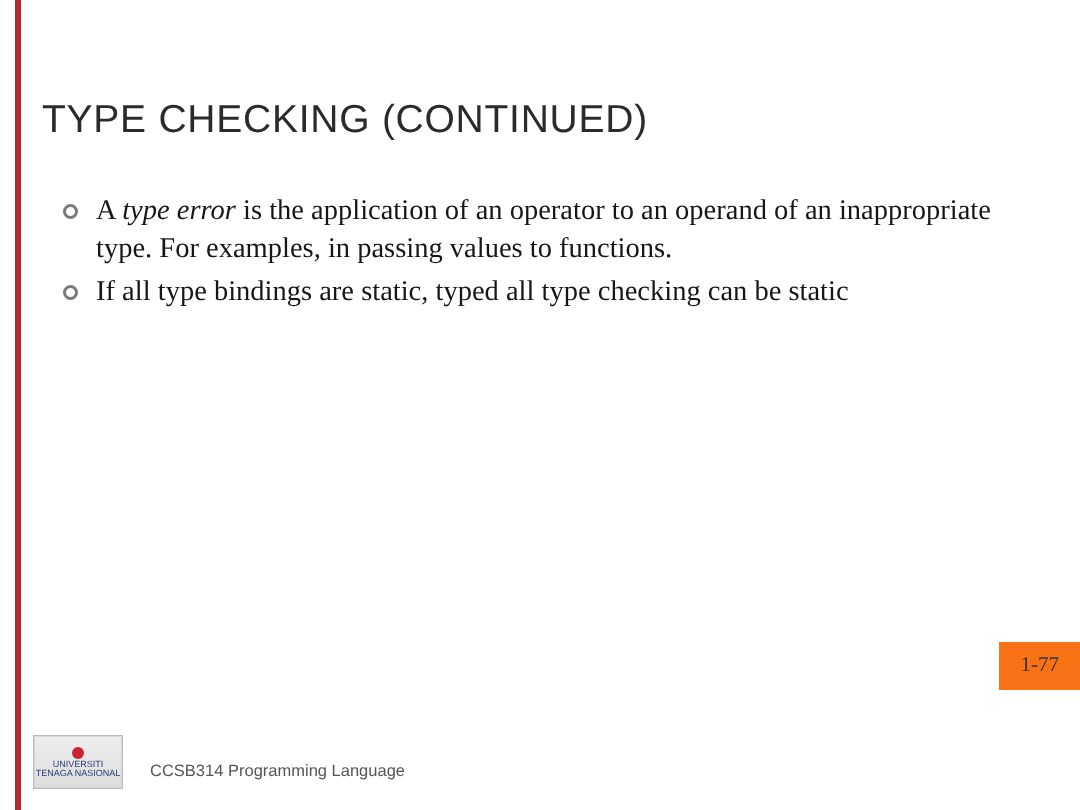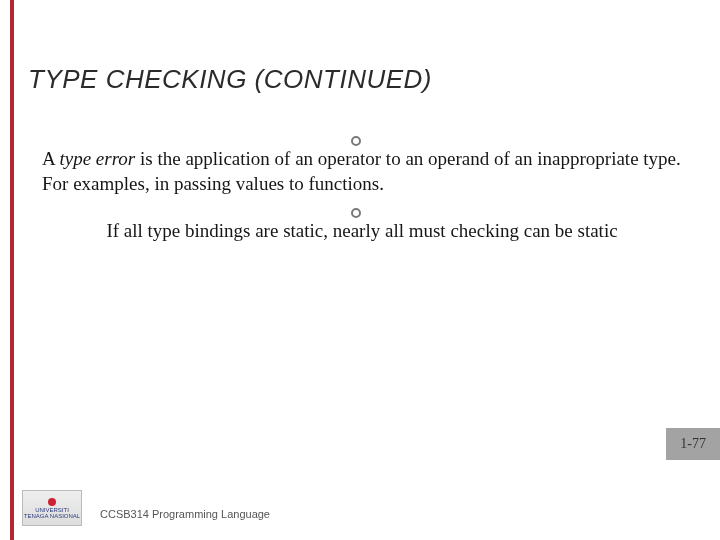--- a/index.html
+++ b/index.html
@@ -19,33 +19,31 @@
   }
   .title {
     position: absolute;
     left: 28px;
     top: 64px;
     font-family: Arial, Helvetica, sans-serif;
     font-size: 26px;
     letter-spacing: 0.5px;
     color: #2b2b2b;
     font-weight: 400;
-    font-style: italic;
   }
   .content {
     position: absolute;
     left: 42px;
     top: 128px;
     width: 640px;
   }
   .bullet-row {
     display: flex;
-    align-items: center;
+    align-items: flex-start;
     margin-bottom: 4px;
-    flex-direction: column;
   }
   .bullet-icon {
     flex: 0 0 auto;
     width: 10px;
     height: 10px;
     border: 2px solid #7a7a7a;
     border-radius: 50%;
     margin-top: 8px;
     margin-right: 12px;
   }
@@ -53,21 +51,21 @@
     flex: 1 1 auto;
     font-size: 19px;
     line-height: 1.32;
     color: #161616;
   }
   .bullet-text .em { font-style: italic; }
   .page-badge {
     position: absolute;
     right: 0;
     bottom: 80px;
-    background: #a3a3a3;
+    background: #f97316;
     padding: 8px 14px;
     font-family: Georgia, serif;
     font-size: 14px;
     color: #333;
   }
   .footer {
     position: absolute;
     left: 0;
     bottom: 0;
     width: 584px;
@@ -112,21 +110,21 @@
 
 <h1 class="title">TYPE CHECKING (CONTINUED)</h1>
 
 <div class="content">
   <div class="bullet-row">
     <span class="bullet-icon"></span>
     <span class="bullet-text"><span>A </span><span class="em">type error</span><span> is the application of an operator to an operand of an inappropriate type.  For examples, in passing values to functions.</span></span>
   </div>
   <div class="bullet-row">
     <span class="bullet-icon"></span>
-    <span class="bullet-text"><span>If all type bindings are static, nearly all must checking can be static</span><span class="em"></span><span></span></span>
+    <span class="bullet-text"><span>If all type bindings are static, typed all type checking can be static</span><span class="em"></span><span></span></span>
   </div>
 </div>
 
 <div class="page-badge">1-77</div>
 
 <div class="footer">
   <div class="footer-logo">
     <div class="footer-logo-inner">
       <div class="footer-logo-dot"></div>
       <span>UNIVERSITI TENAGA NASIONAL</span>

